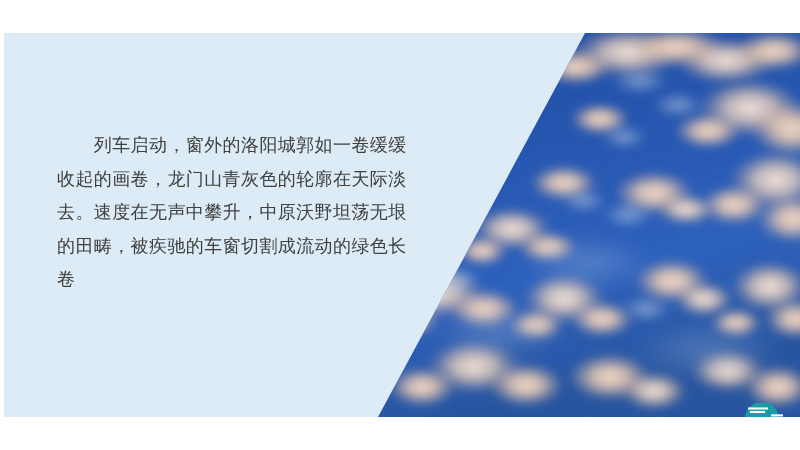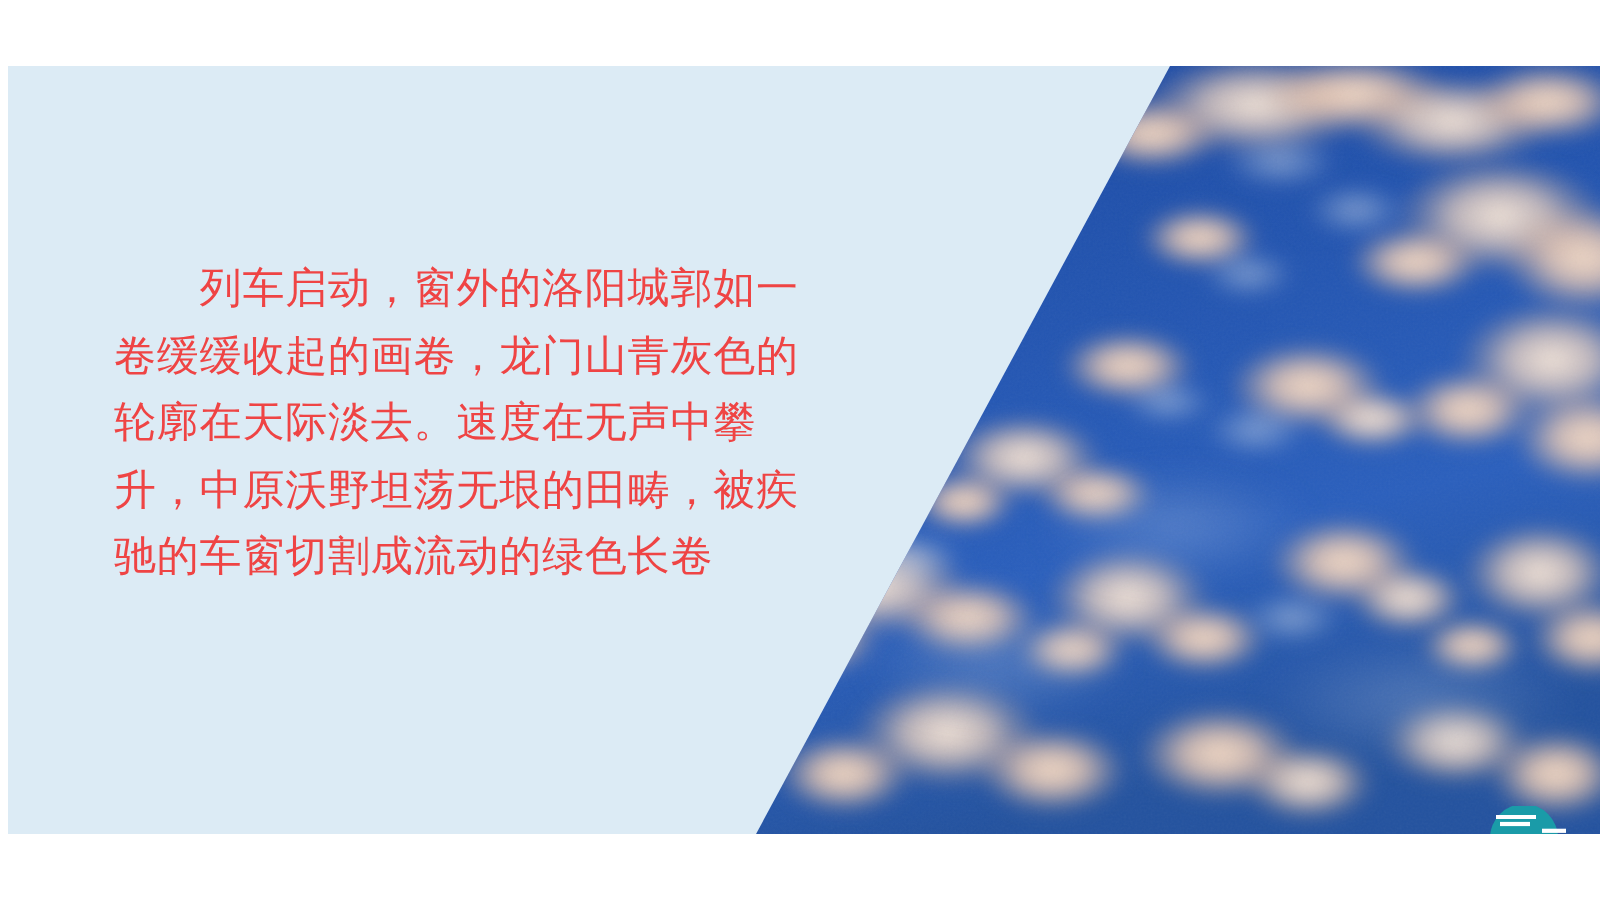--- a/index.html
+++ b/index.html
@@ -44,22 +44,22 @@
     overflow: hidden;
   }
   .sky-panel svg { display: block; width: 100%; height: 100%; }
 
   
   .text-block {
     position: absolute;
     left: 57px;
     top: 128px;
     width: 350px;
-    color: #ef4444;
-    font-size: 21px;
+    color: #404040;
+    font-size: 18px;
     line-height: 33.5px;
     letter-spacing: 0.4px;
     white-space: pre-wrap;
     font-family: "DejaVu Sans", "Liberation Sans", sans-serif;
   }
 
   
   .logo-mark {
     position: absolute;
     left: 741px;

